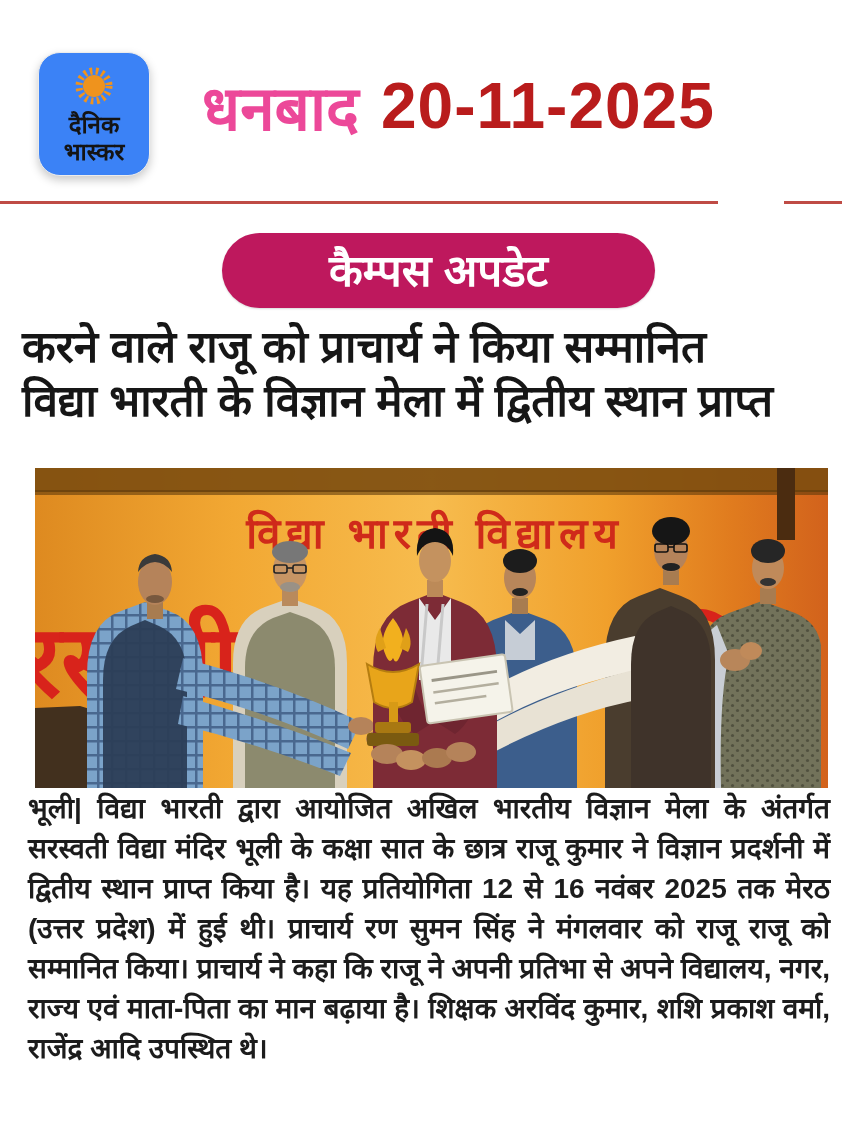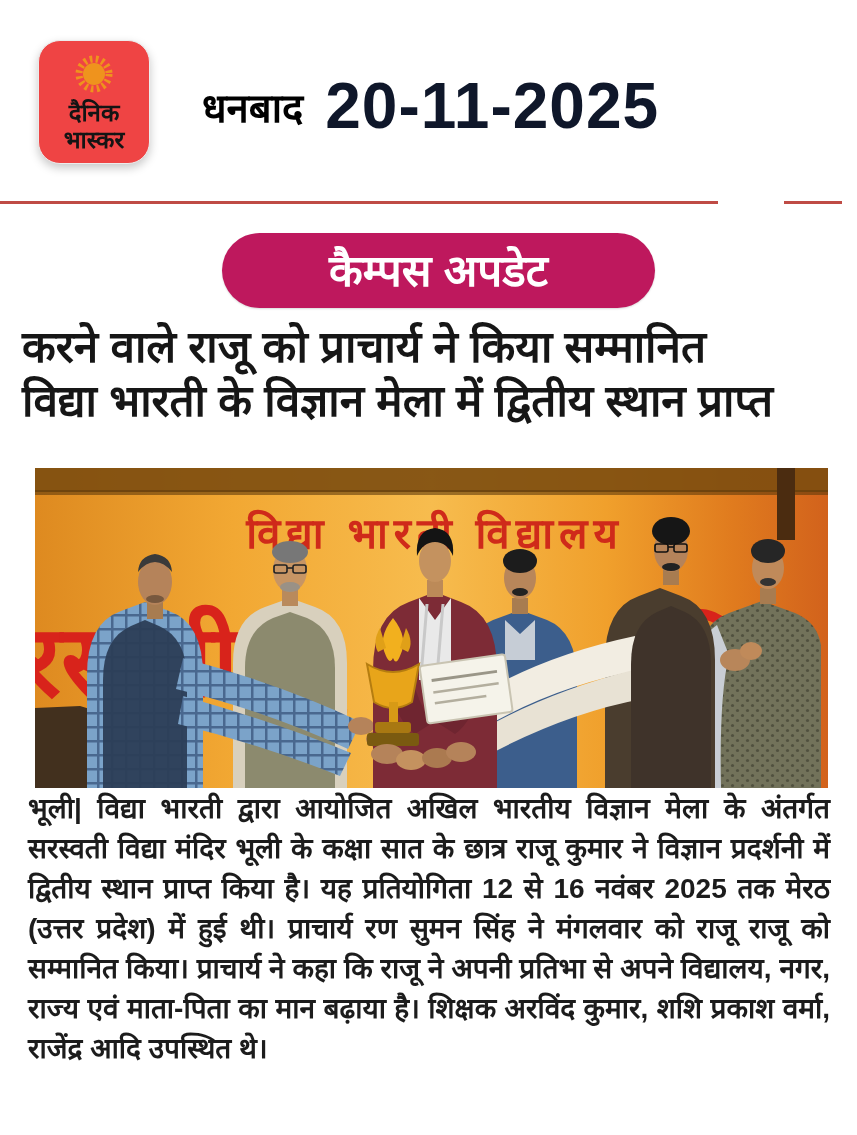--- a/index.html
+++ b/index.html
@@ -3,33 +3,33 @@
 <meta charset="utf-8">
 <style>
   * { margin:0; padding:0; box-sizing:border-box; }
   html,body { background:#ffffff; }
   .page {
     position:relative; width:857px; height:1135px; background:#ffffff;
     overflow:hidden; font-family:"Liberation Sans","DejaVu Sans",sans-serif;
   }
   
   .logo {
-    position:absolute; left:38px; top:40px; width:112px; height:124px;
-    background:#ef4444; border:1px solid #ececec; border-radius:22px;
+    position:absolute; left:38px; top:52px; width:112px; height:124px;
+    background:#3b82f6; border:1px solid #ececec; border-radius:22px;
     box-shadow:0 4px 10px rgba(0,0,0,.22);
     display:flex; flex-direction:column; align-items:center; justify-content:center; gap:2px;
   }
   .logo-sun { width:44px; height:44px; margin-bottom:2px; }
   .logo-line { font-size:24px; font-weight:800; color:#141414; line-height:1.05; letter-spacing:0; }
   .masthead-text {
     position:absolute; left:202px; top:50px; height:112px;
     display:flex; align-items:center; gap:22px; white-space:nowrap;
   }
-  .city { font-size:40px; font-weight:800; color:#000000; }
-  .date { font-size:64px; font-weight:800; color:#0f172a; letter-spacing:1px; }
+  .city { font-size:62px; font-weight:800; color:#ec4899; }
+  .date { font-size:64px; font-weight:800; color:#b91c1c; letter-spacing:1px; }
   
   .rule-a { position:absolute; left:0; top:201px; width:718px; height:3px; background:#bf4b45; }
   .rule-b { position:absolute; left:784px; top:201px; width:58px; height:3px; background:#bf4b45; }
   
   .badge {
     position:absolute; left:222px; top:233px; width:433px; height:75px;
     background:#be185d; border-radius:38px;
     display:flex; align-items:center; justify-content:center;
     box-shadow:0 1px 2px rgba(0,0,0,.15);
   }

